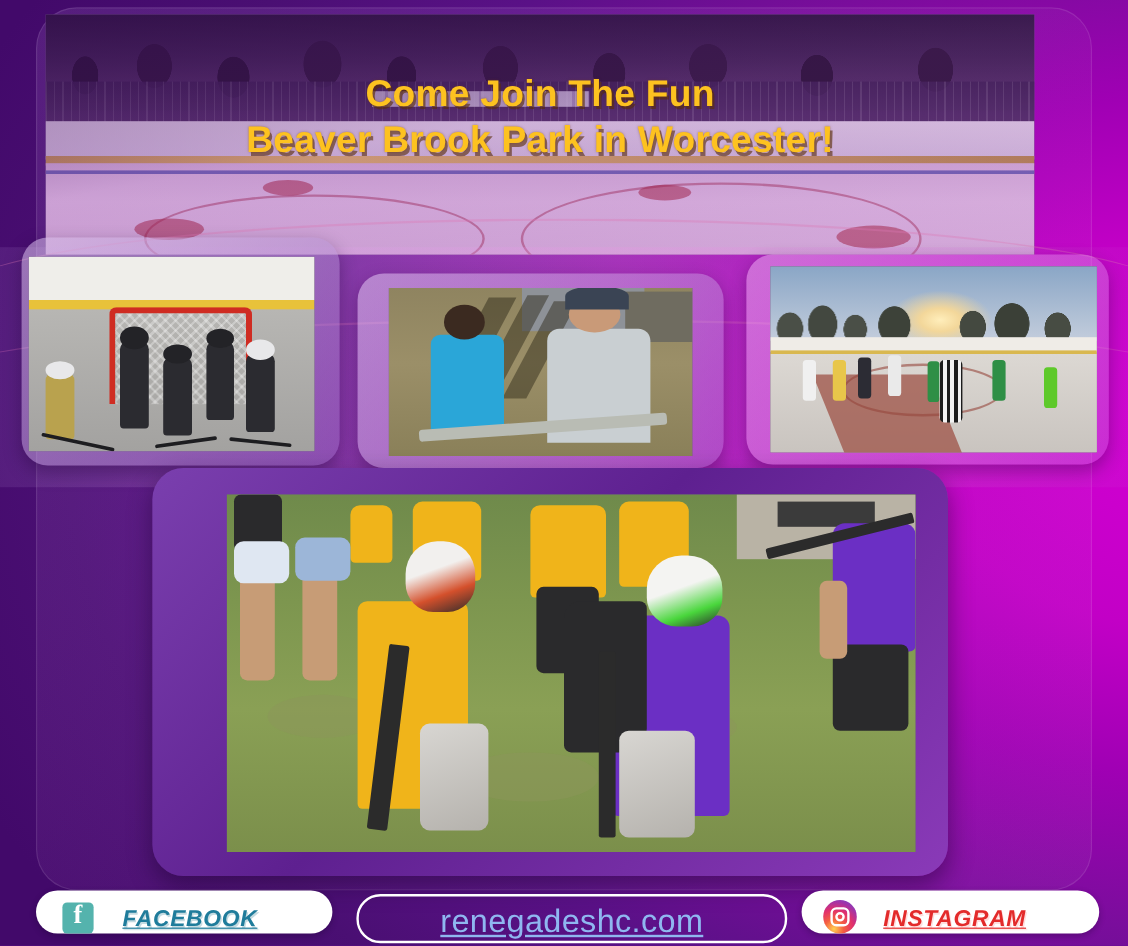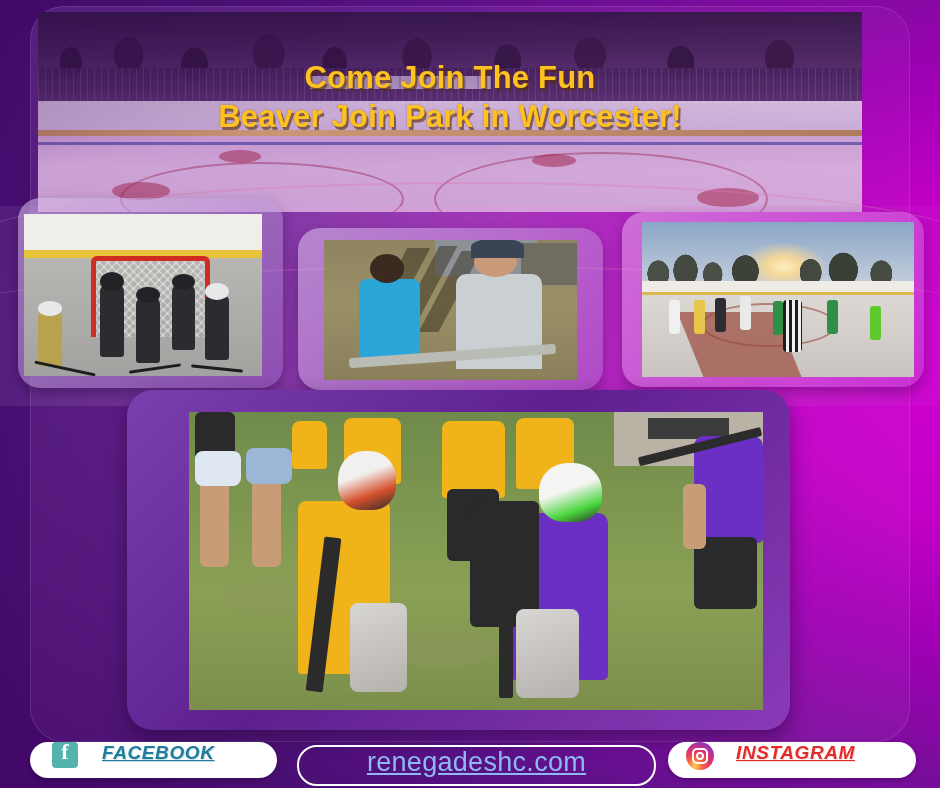--- a/index.html
+++ b/index.html
@@ -207,21 +207,21 @@
   .sc-grass .yel{position:absolute;background:#f0b41a;border-radius:8px 8px 4px 4px;}
   .sc-grass .pur{position:absolute;background:#6b2fc4;border-radius:10px 10px 5px 5px;}
   .sc-grass .blk{position:absolute;background:#2a2a2c;border-radius:6px;}
   .sc-grass .helm{position:absolute;border-radius:46% 46% 40% 40%;}
   .sc-grass .pad{position:absolute;background:linear-gradient(160deg,#d8d6d2,#b5b2ad);border-radius:8px;}
   .sc-grass .stick{position:absolute;background:#2b2b2b;border-radius:2px;}
   .sc-grass .skin{position:absolute;background:#c79c76;border-radius:6px;}
 
   
   .pill{
-    position:absolute;display:flex;align-items:flex-start;
+    position:absolute;display:flex;align-items:flex-end;
     border-radius:24px;
   }
   .pill-fb{left:30px;top:742px;width:247px;height:36px;background:#ffffff;
      box-shadow:0 2px 5px rgba(20,0,40,.3);}
   .pill-ig{left:668px;top:742px;width:248px;height:36px;background:#ffffff;
      box-shadow:0 2px 5px rgba(20,0,40,.3);}
   .pill-web{left:297px;top:745px;width:355px;height:37px;
      background:transparent;border:2px solid #ffffff;border-radius:20px;
      justify-content:center;}
 
@@ -271,21 +271,21 @@
     <div class="circle c2"></div>
     <div class="dot d1"></div>
     <div class="dot d2"></div>
     <div class="dot d3"></div>
     <div class="dot d4"></div>
     <div class="tint"></div>
   </div>
 
   <div class="hero-title">
     <span class="l1">Come Join The Fun</span>
-    <span class="l3">Beaver Join Park in Worcester!</span>
+    <span class="l3">Beaver Brook Park in Worcester!</span>
   </div>
 
   <div class="band">
     <div class="swoop"></div>
     <div class="swoop2"></div>
   </div>
 
   <div class="card card-l"></div>
   <div class="photo photo-l">
     <div class="sc-net">

